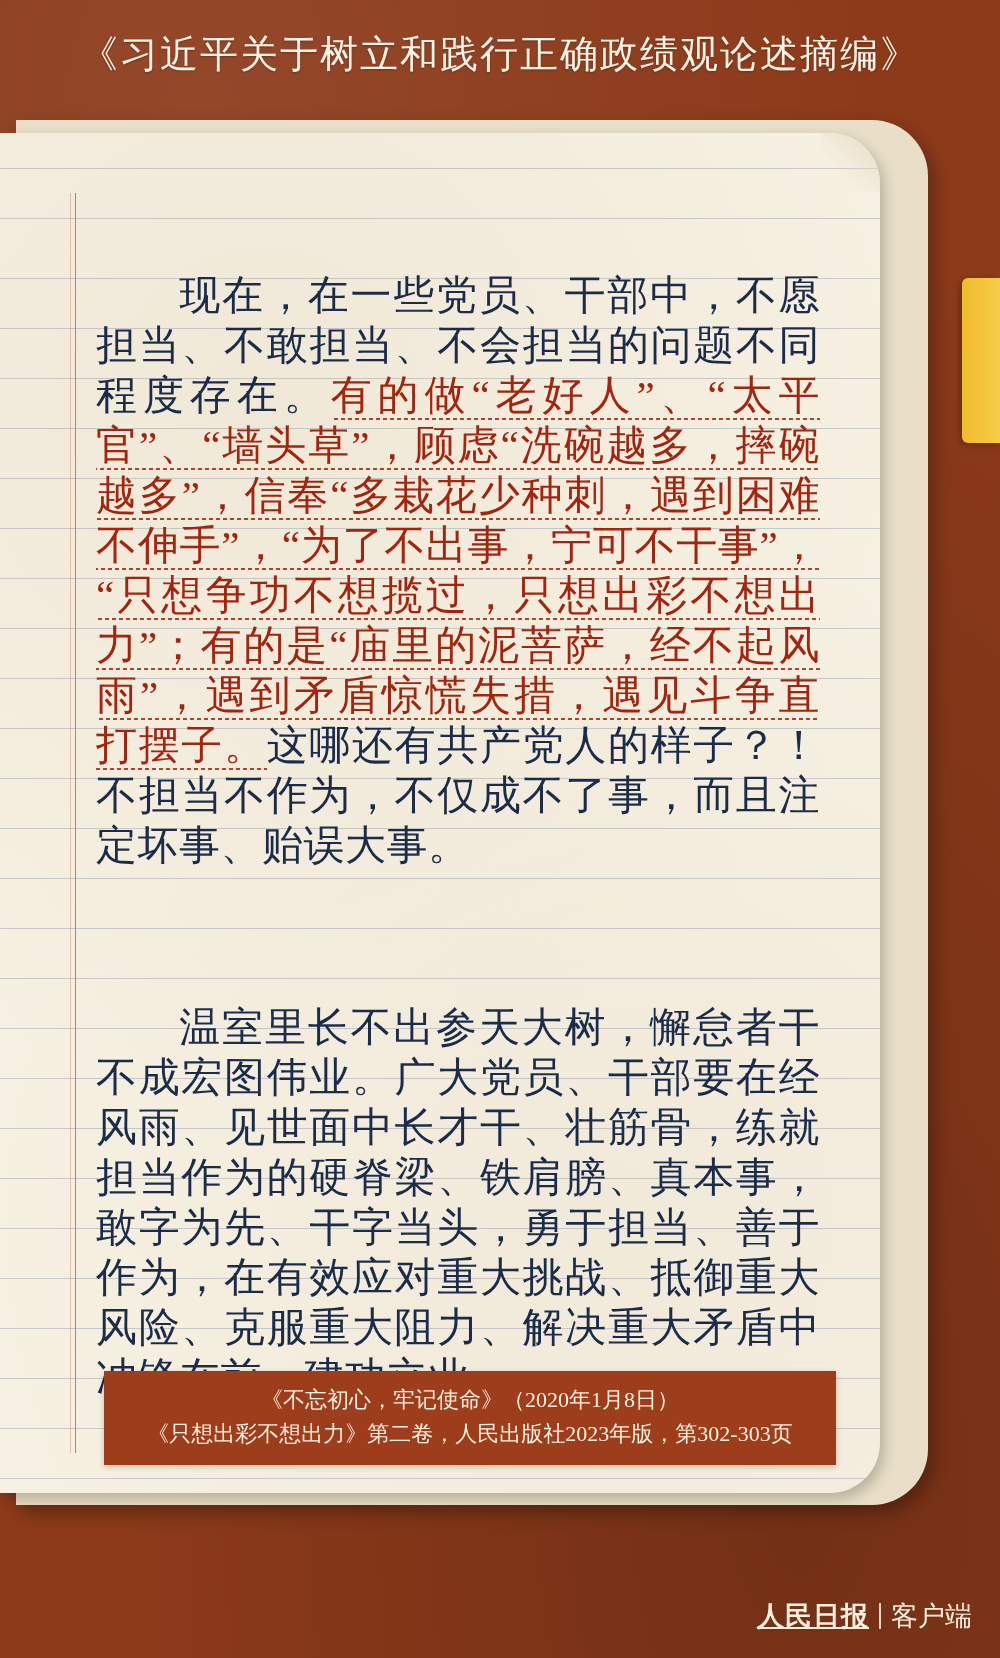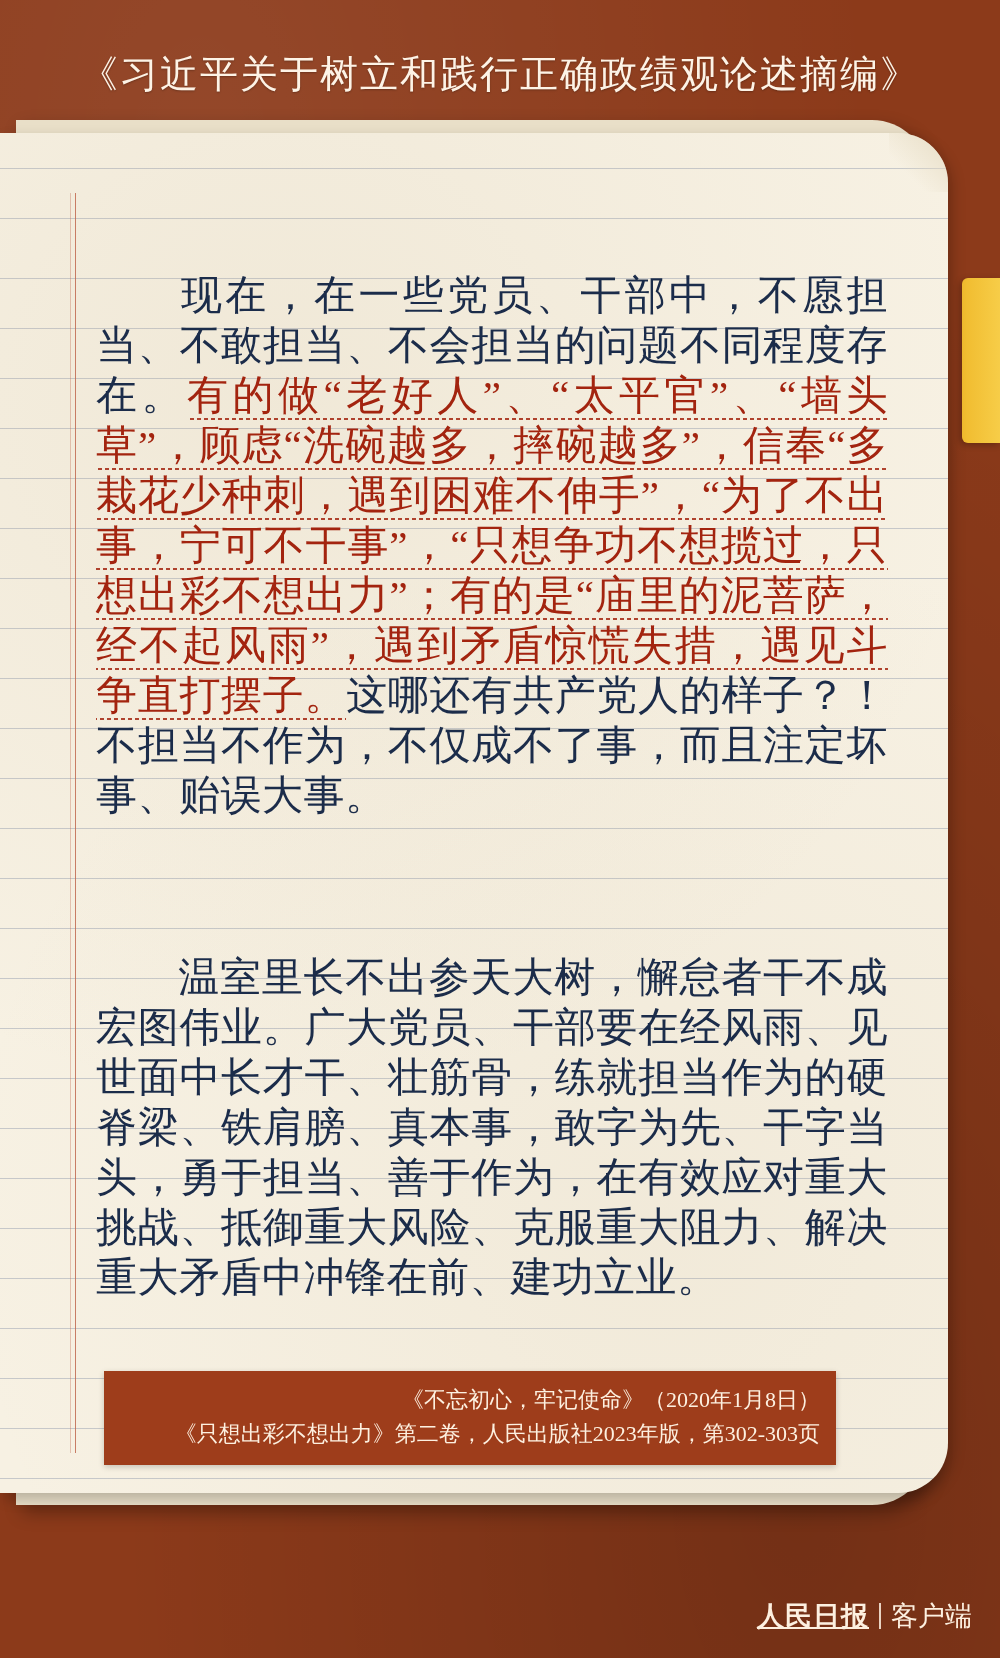--- a/index.html
+++ b/index.html
@@ -35,21 +35,20 @@
   
   .title-bar {
     position: absolute;
     top: 0;
     left: 0;
     right: 0;
     height: 108px;
     display: flex;
     align-items: center;
     justify-content: center;
-    margin-top: 20px;
   }
   .title-bar .title {
     color: #fdf3e6;
     font-size: 38px;
     letter-spacing: 2px;
     font-family: "Liberation Serif", serif;
     text-shadow: 0 1px 2px rgba(0,0,0,0.25);
     white-space: nowrap;
   }
 
@@ -75,21 +74,21 @@
     background: #e9dfc8;
     border-radius: 0 56px 56px 0;
     box-shadow: 6px 8px 18px rgba(0,0,0,0.3);
   }
 
   
   .paper {
     position: absolute;
     left: 0px;
     top: 133px;
-    width: 948px;
+    width: 880px;
     height: 1360px;
     background: #f7f1e3;
     border-radius: 0 50px 50px 0;
     overflow: hidden;
     box-shadow: 4px 6px 14px rgba(0,0,0,0.22);
   }
   
   .paper::after {
     content: "";
     position: absolute;
@@ -180,21 +179,21 @@
 
   
   .citation {
     position: absolute;
     left: 104px;
     width: 700px;
     bottom: 28px;
     background: #9e3d1b;
     color: #fdf0e0;
     padding: 12px 16px 14px 16px;
-    text-align: right;
+    text-align: center;
     font-size: 22px;
     line-height: 34px;
     font-family: "Liberation Serif", serif;
     box-shadow: 0 2px 6px rgba(0,0,0,0.2);
   }
 
   
   .footer {
     position: absolute;
     right: 28px;

